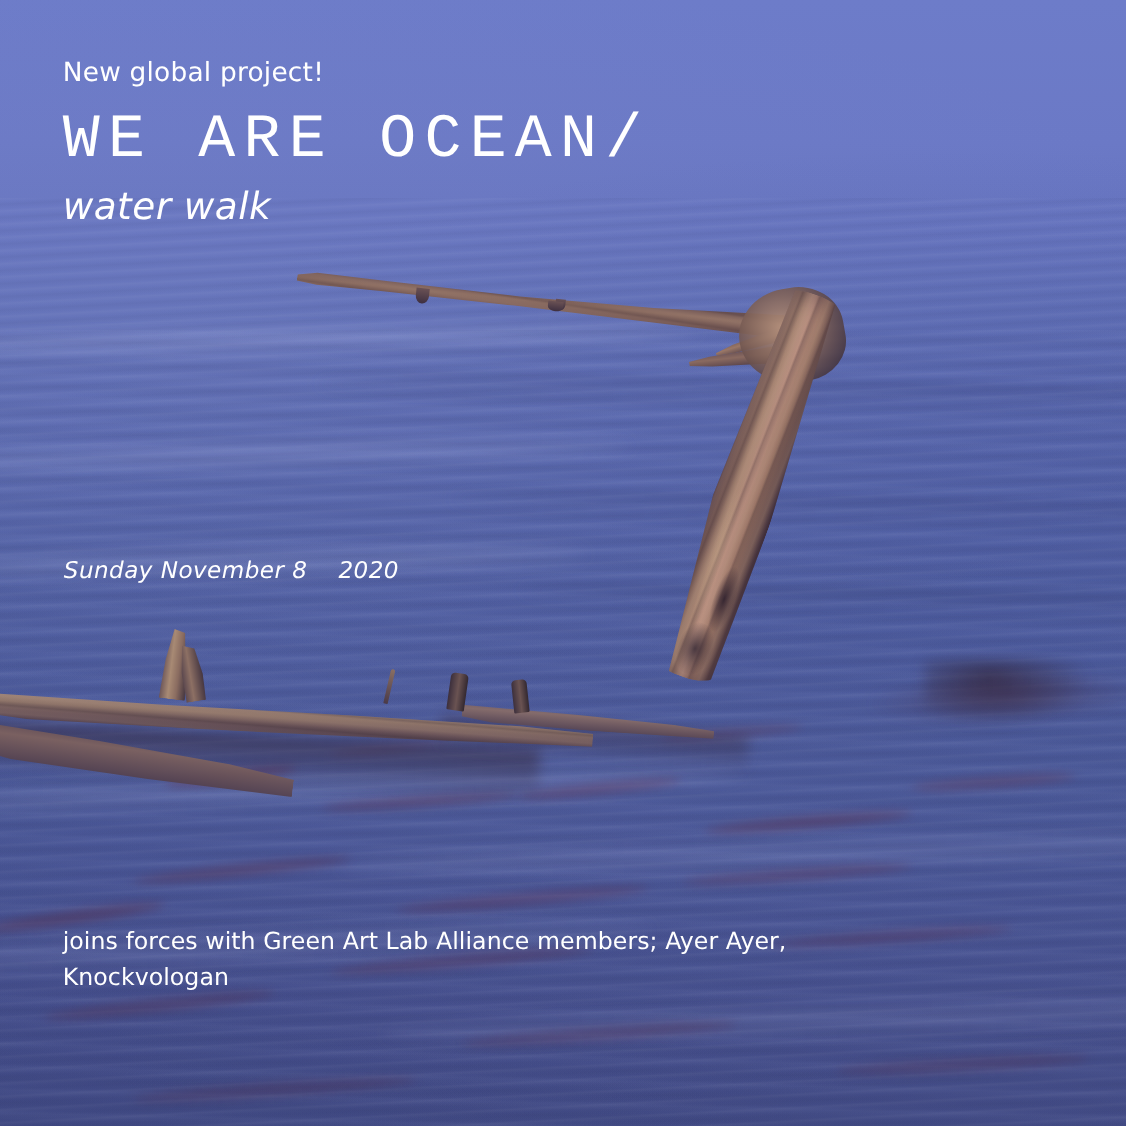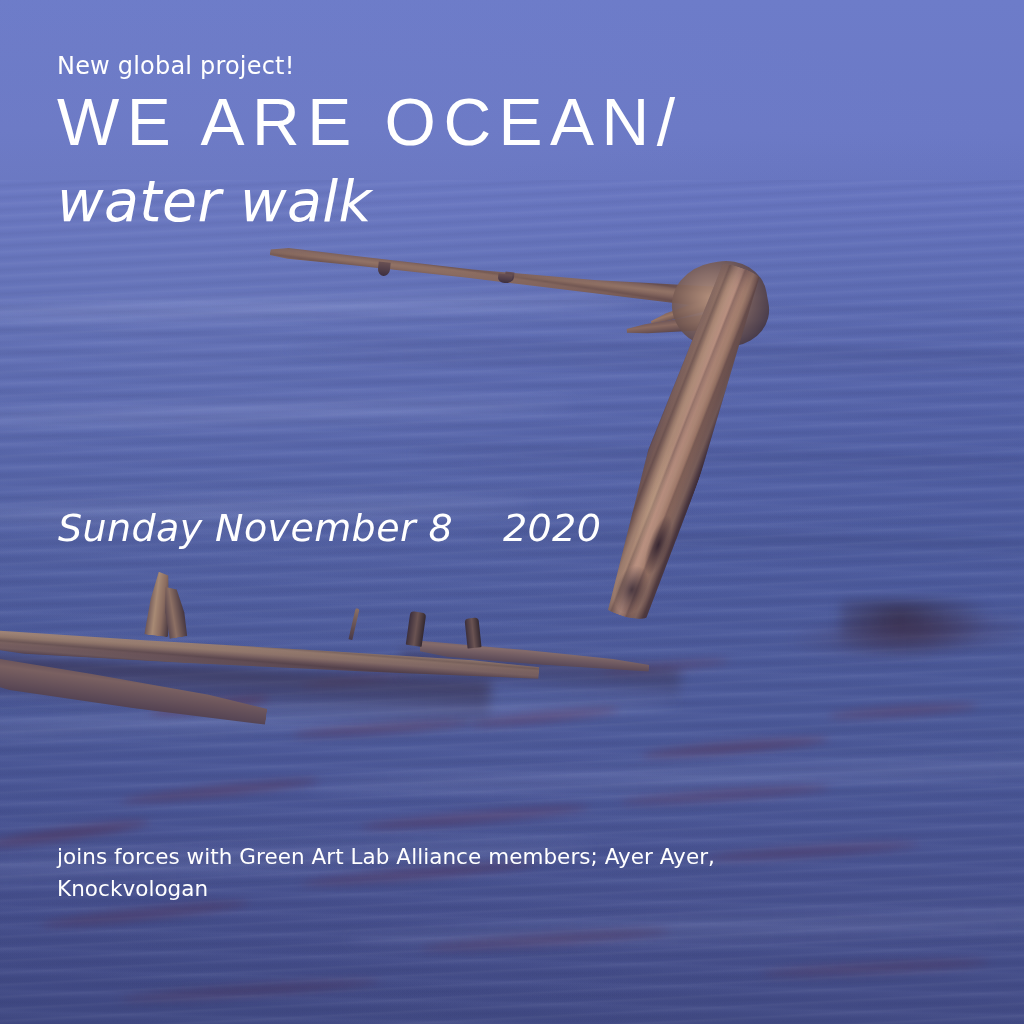--- a/index.html
+++ b/index.html
@@ -296,41 +296,41 @@
 
   .kicker {
     left:57px; top:52px;
     font-size:24px;
     font-weight:400;
     letter-spacing:.2px;
     font-family:"DejaVu Sans", sans-serif;
   }
 
   .title {
-    left:57px; top:88px;
-    font-size:66px;
+    left:57px; top:98px;
+    font-size:56px;
     font-weight:300;
     letter-spacing:7.5px;
     line-height:1.04;
-    font-family:Liberation Sans, sans-serif;
+    font-family:Liberation Mono, monospace;
     white-space:pre;
   }
 
   .subtitle {
     left:57px; top:168px;
-    font-size:57px;
+    font-size:34px;
     font-style:italic;
     font-weight:400;
     letter-spacing:.4px;
     font-family:"DejaVu Sans", sans-serif;
   }
 
   .date {
     left:58px; top:506px;
-    font-size:38px;
+    font-size:21px;
     font-style:italic;
     font-weight:400;
     letter-spacing:.4px;
     white-space:pre;
     font-family:"DejaVu Sans", sans-serif;
   }
 
   .body-copy {
     left:57px; top:841px;
     width:760px;

